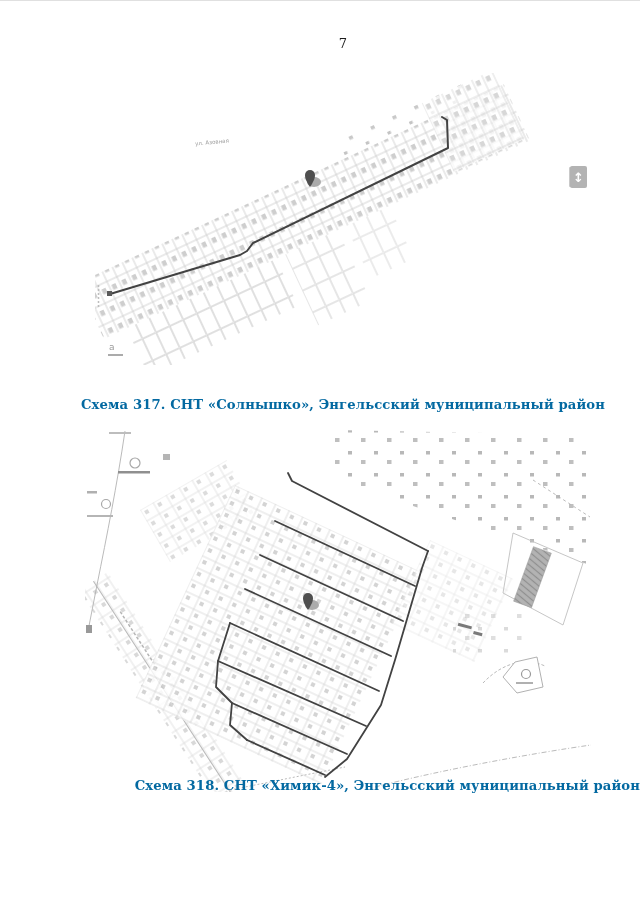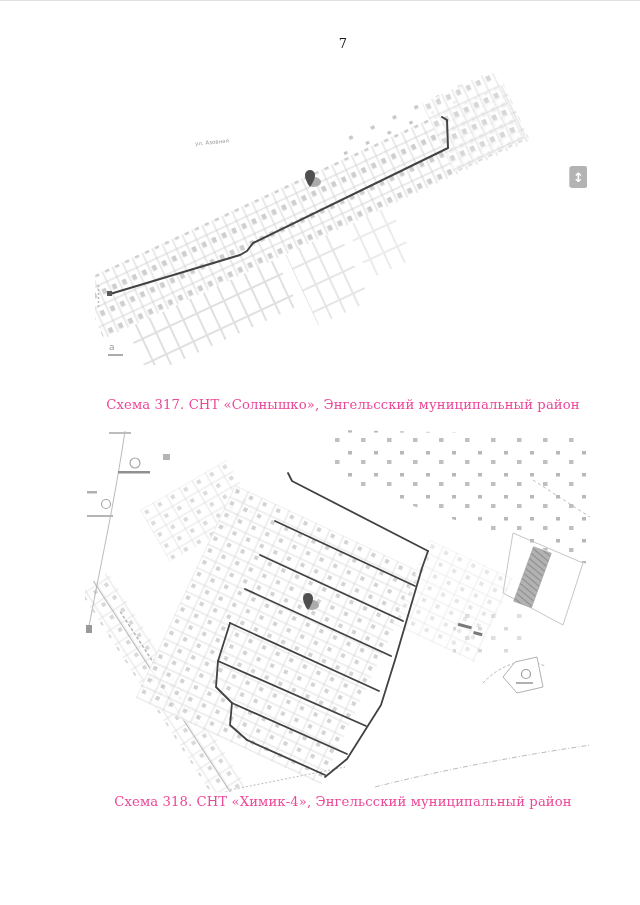--- a/index.html
+++ b/index.html
@@ -18,25 +18,26 @@
   .page-number{
     position:absolute;left:46px;top:36px;width:594px;
     text-align:center;font-size:13px;line-height:16px;color:#1a1a1a;
   }
   .map-figure{position:absolute;}
   .map-figure svg{display:block;}
   #map1{left:95px;top:73px;width:480px;height:292px;}
   #map2{left:85px;top:425px;width:507px;height:367px;}
   .caption{
     position:absolute;left:46px;width:594px;
-    text-align:center;font-size:13.2px;line-height:17px;color:#ec4899;
+    text-align:center;font-size:13.2px;line-height:17px;color:#0369a1;
     letter-spacing:0.1px;
+    font-weight:bold;
   }
   #caption1{top:396px;}
-  #caption2{top:793px;}
+  #caption2{top:777px;text-align:right;}
   .scroll-badge{
     position:absolute;left:570px;top:166px;width:17px;height:22px;
     background:#b3b3b3;border-radius:2px;
     display:flex;align-items:center;justify-content:center;
     font-family:"DejaVu Sans","Liberation Sans",sans-serif;
     font-size:13px;font-weight:bold;color:#ffffff;
     box-shadow:-2px 0 0 -1px #c9c9c9;
   }
   .svg-tiny-label{
     font-family:"DejaVu Sans","Liberation Sans",sans-serif;

